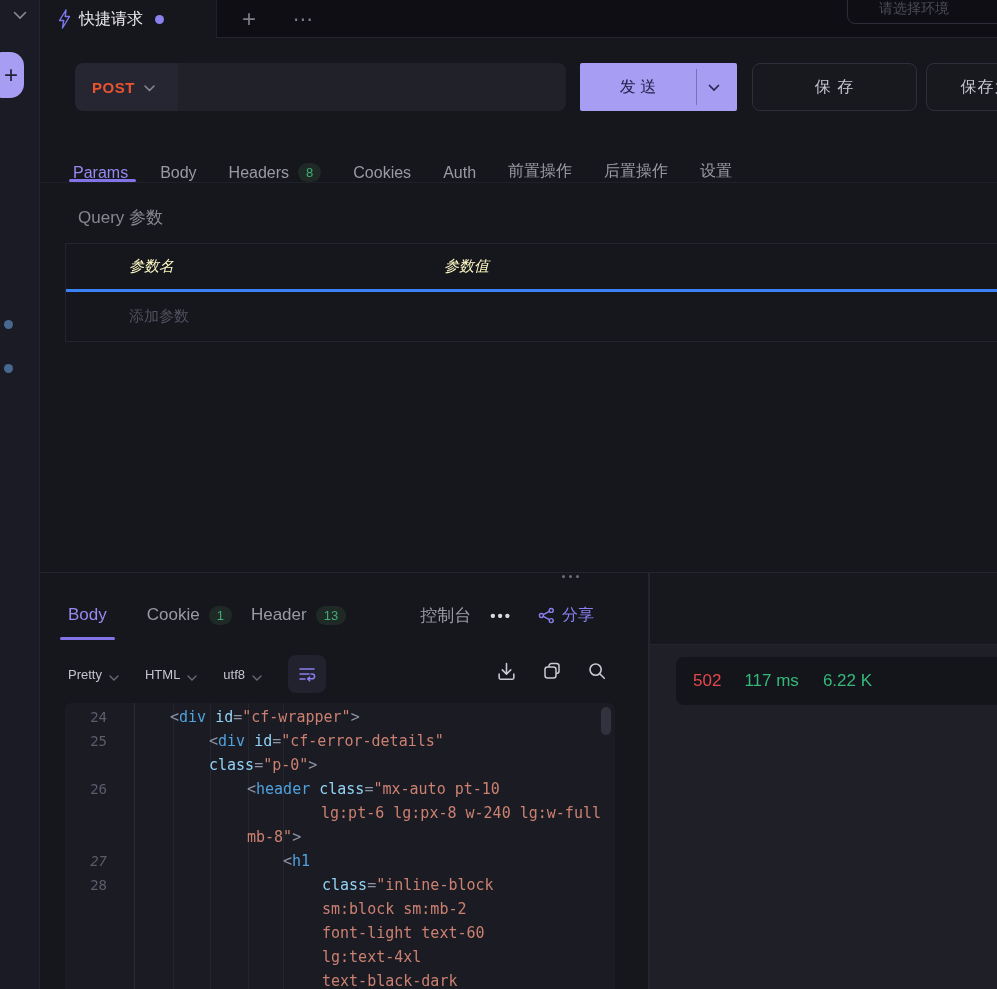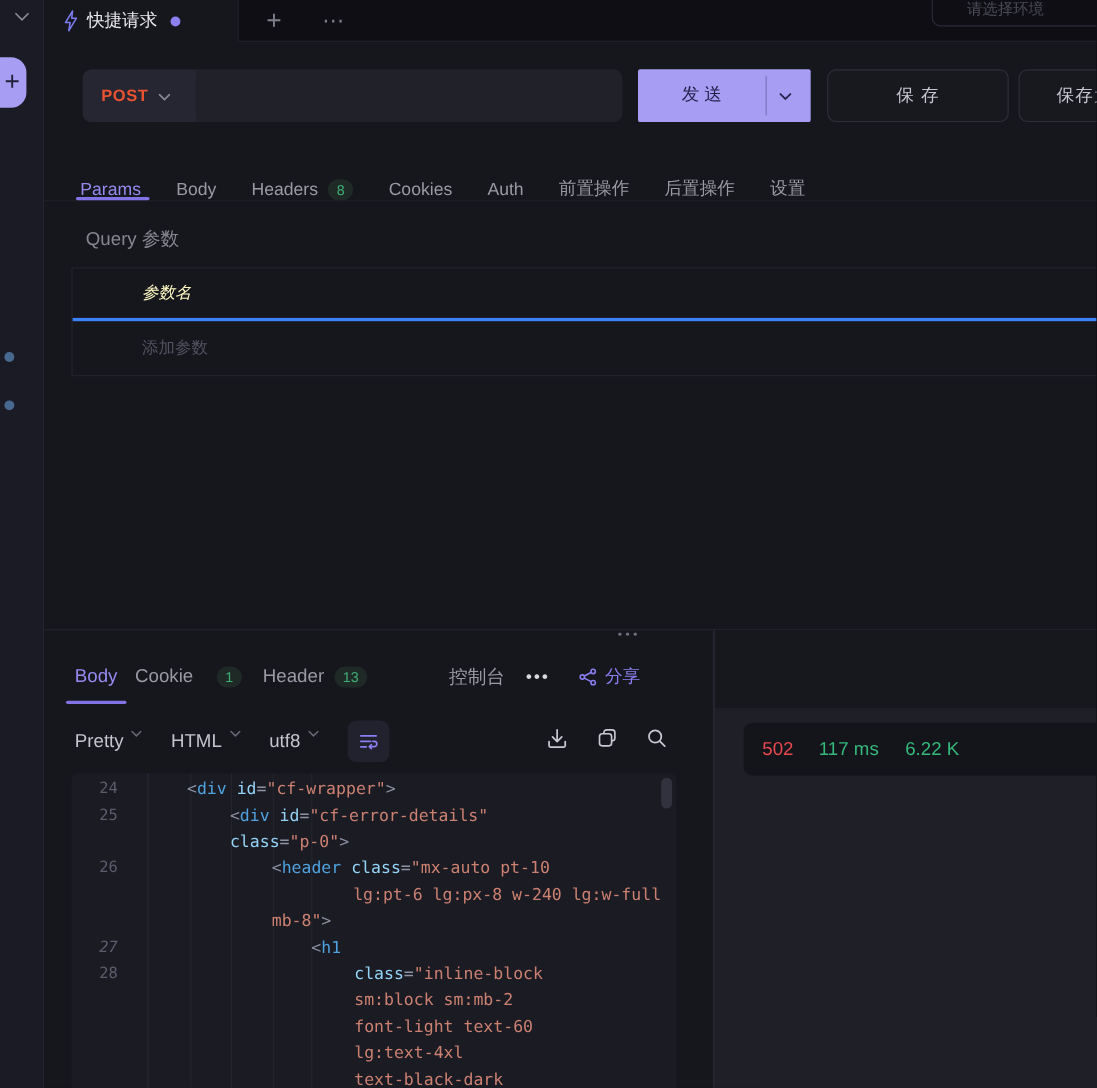--- a/index.html
+++ b/index.html
@@ -63,29 +63,29 @@
   .v-divider { position:absolute; left:648px; top:573px; width:2px; height:416px; background:#25252f; }
   .right-pane-body { position:absolute; left:650px; top:645px; width:347px; height:344px; background:#1f1f28; }
   .right-pane-head { position:absolute; left:650px; top:573px; width:347px; height:72px; background:#17171e; border-bottom:1px solid #25252f; }
 
   
   .resp-row { position:absolute; left:40px; top:590px; width:608px; height:50px; display:flex; align-items:center; padding-left:28px; }
   .resp-tabs { display:flex; align-items:center; height:50px; }
   .resp-tab { position:relative; height:50px; display:flex; align-items:center; font-size:17px; color:#9a9aa4; white-space:nowrap; }
   .resp-tab.active { color:#968af0; }
   .resp-tab.active::after { content:""; position:absolute; left:-8px; right:-8px; bottom:0; height:3px; border-radius:2px; background:#8273e6; }
-  .resp-tab:nth-child(2) { margin-left:16px;gap:12px; }
+  .resp-tab:nth-child(2) { margin-left:40px; }
   .resp-tab:nth-child(3) { margin-left:19px; }
   .resp-tab:nth-child(4) { margin-left:74px; width:54px; overflow:hidden; }
   .resp-overflow { margin-left:16px; font-size:15px; font-weight:700; letter-spacing:2px; color:#d8d8de; }
   .share-btn { margin-left:26px; display:flex; align-items:center; gap:7px; color:#8a7ff0; font-size:16px; }
 
   
   .viewer-row { position:absolute; left:40px; top:648px; width:608px; height:52px; display:flex; align-items:center; gap:26px; padding-left:28px; }
-  .vr-select { display:flex; align-items:flex-start; gap:7px; font-size:17px; color:#c4c4ce; }
+  .vr-select { display:flex; align-items:flex-end; gap:7px; font-size:13px; color:#c4c4ce; }
   .wrap-btn { width:38px; height:38px; border-radius:8px; background:#22222e; display:flex; align-items:center; justify-content:center; }
   .viewer-icons { position:absolute; top:648px; left:40px; width:608px; height:52px; pointer-events:none; }
   .v-icon { position:absolute; top:13px; pointer-events:auto; }
   .dl-icon { left:456px; } .copy-icon { left:502px; } .search-icon { left:547px; }
 
   
   .editor { position:absolute; left:65px; top:703px; width:550px; height:286px; background:#1b1b24; border-radius:6px 6px 0 0; overflow:hidden; }
   .gutter-border { position:absolute; left:69px; top:0; bottom:0; width:1px; background:#2a2a35; }
   .iguide { position:absolute; top:0; bottom:0; width:1px; background:#25252f; }
   .ig1{left:108px;} .ig2{left:145px;} .ig3{left:183px;} .ig4{left:218px;}
@@ -193,20 +193,21 @@
       </div>
       <div class="req-tab">
         <span>设置</span>
       </div>
     </div>
 
   <div class="query-title">Query 参数</div>
   <div class="query-table">
     <div class="q-row q-head">
       <div class="q-cell">参数名</div>
+      <div class="q-cell2">参数值</div>
     </div>
     <div class="q-row q-add">
       <div class="q-cell">添加参数</div>
       <div class="q-cell2"></div>
     </div>
   </div>
 
   <div class="splitter"></div>
   <div class="split-dots">
       <i></i>

